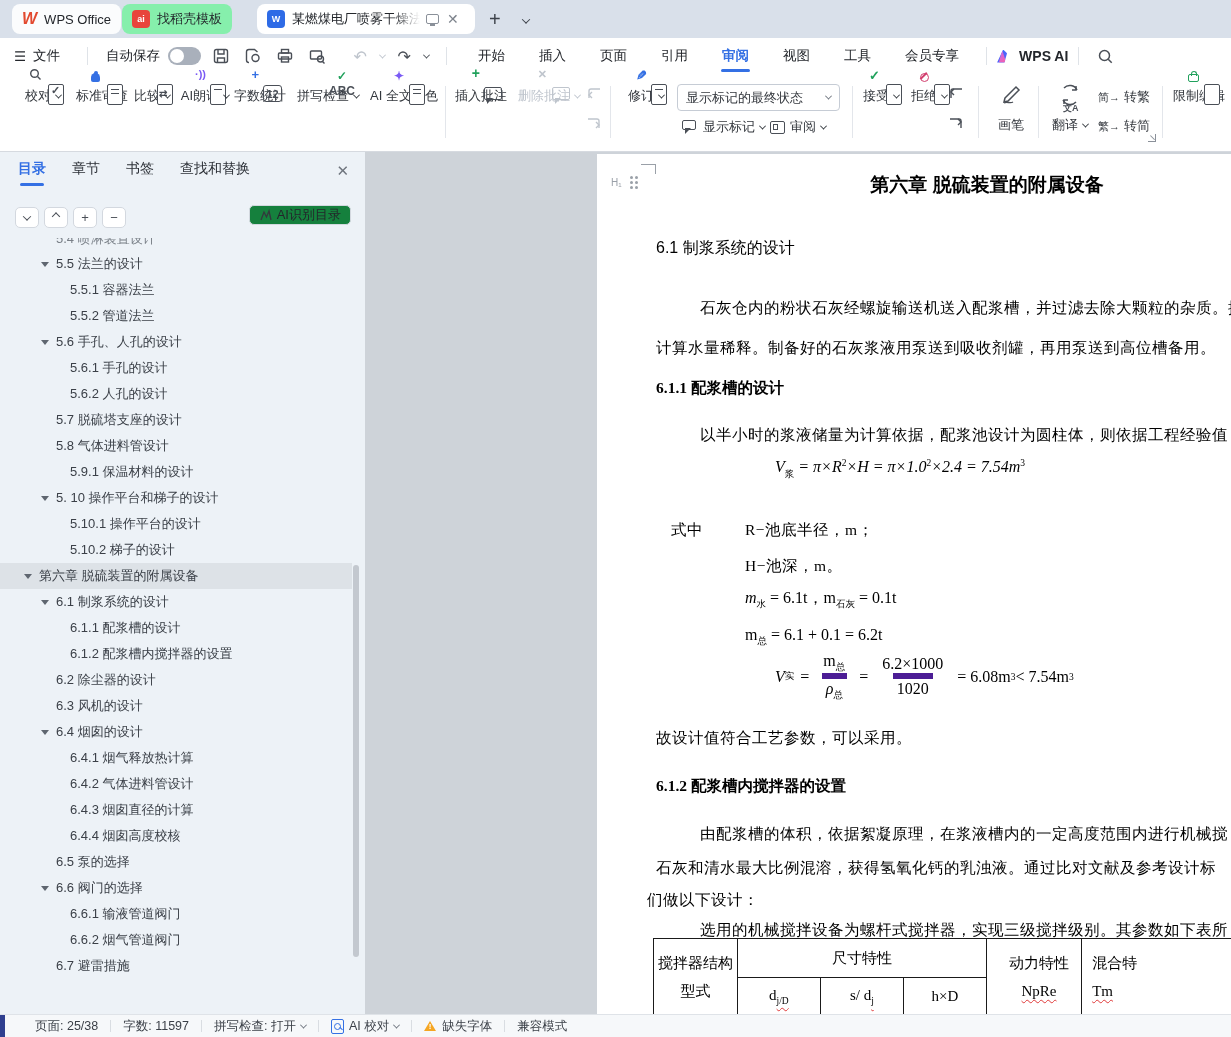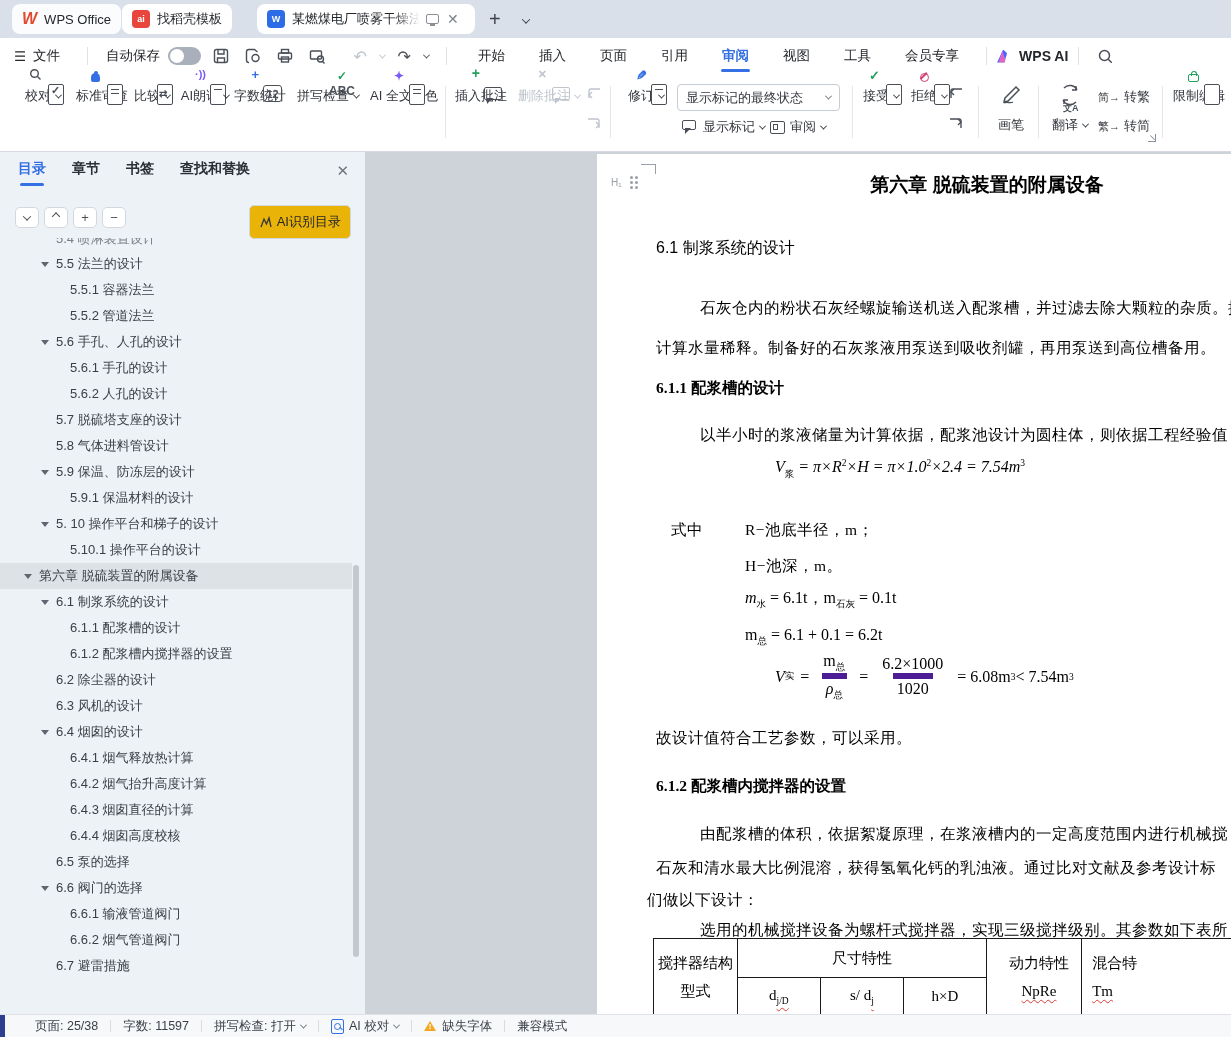--- a/index.html
+++ b/index.html
@@ -49,28 +49,28 @@
   .badge{position:absolute;font-weight:bold;font-family:"Liberation Sans",sans-serif;}
   .bubble{position:absolute;left:3px;top:5px;width:18px;height:13px;border:1.5px solid currentColor;border-radius:2px;}
   .bubble::after{content:"";position:absolute;left:2px;bottom:-5px;border:3px solid transparent;border-top-color:currentColor;border-left-color:currentColor;}
   .smallrow{position:absolute;display:flex;align-items:center;font-size:13px;color:#33373d;white-space:nowrap;cursor:pointer;}
   .dd-box{position:absolute;border:1px solid #c6ccd5;border-radius:4px;background:#fff;display:flex;align-items:center;font-size:13px;padding:0 8px;justify-content:space-between;color:#33373d;}
   .launcher{position:absolute;width:8px;height:8px;border-right:1.4px solid #8a9099;border-bottom:1.4px solid #8a9099;}
   .launcher::after{content:"";position:absolute;right:1px;bottom:1px;width:6px;height:1.4px;background:#8a9099;transform:rotate(45deg);transform-origin:right bottom;}
   
   .sidebar{position:absolute;top:152px;left:0;width:365px;height:862px;background:#edf2f7;}
   .sb-tabs{position:absolute;top:8px;left:18px;right:10px;display:flex;align-items:center;font-size:14px;}
-  .sb-tab{margin-right:26px;position:relative;padding-bottom:8px;cursor:pointer;color:#2b2f36;font-weight:bold;}
+  .sb-tab{margin-right:26px;position:relative;padding-bottom:8px;cursor:pointer;color:#2b2f36;}
   .sb-tab.active{color:var(--accent);font-weight:bold;}
   .sb-tab.active::after{content:"";position:absolute;left:2px;right:2px;bottom:0;height:3px;border-radius:2px;background:var(--accent);}
   .sb-close{position:absolute;right:16px;top:10px;color:#6f757e;font-size:15px;cursor:pointer;}
   .sb-btn{position:absolute;top:55px;width:24px;height:21px;background:#fff;border:1px solid #d3d8df;border-radius:5px;display:flex;align-items:center;justify-content:center;color:#4a4f57;font-size:13px;cursor:pointer;}
   .sb-btn .cv{margin:0;}
   .sb-btn .cvu{display:inline-block;width:6px;height:6px;border-left:1.4px solid currentColor;border-top:1.4px solid currentColor;transform:rotate(45deg) translate(-1px,-1px);}
-  .ai-toc-btn{position:absolute;top:53px;right:14px;height:34px;background:#eab308;border:1px solid #d3d8df;border-radius:5px;display:flex;align-items:center;padding:0 9px;font-size:13px;cursor:pointer;}
+  .ai-toc-btn{position:absolute;top:53px;right:14px;height:20px;background:#15803d;border:1px solid #d3d8df;border-radius:5px;display:flex;align-items:center;padding:0 9px;font-size:13px;cursor:pointer;}
   .toclist{position:absolute;top:86px;left:0;width:365px;bottom:0;overflow:hidden;font-size:13px;color:#3b4048;}
   .toc-item{height:26px;display:flex;align-items:center;width:352px;cursor:pointer;}
   .toc-item .arr{width:0;height:0;border-left:4px solid transparent;border-right:4px solid transparent;border-top:5px solid #5f6670;margin-right:7px;flex:none;}
   .toc-item.lv1{padding-left:24px;}
   .toc-item.lv2{padding-left:41px;}
   .toc-item.lv3{padding-left:55px;}
   .toc-item.no-arrow .arr{visibility:hidden;}
   .toc-item.selected{background:#dde2e7;}
   .toc-item.clipped{height:13px;overflow:hidden;}
   .toc-item.clipped span{margin-top:-12px;color:#7a8088;}
@@ -108,21 +108,21 @@
   .aiproof-ic::before{content:"";position:absolute;left:7px;top:8px;width:4px;height:1.3px;background:var(--accent);transform:rotate(45deg);}
 </style>
 </head>
 <body>
 
 <div class="tabbar">
   <div class="wtab" style="left:12px;background:#fbfcfd;">
     <span class="wlogo">W</span>
     <span class="tlabel">WPS Office</span>
   </div>
-  <div class="wtab" style="left:122px;background:#ffffff;">
+  <div class="wtab" style="left:122px;background:#86efac;">
     <span class="sqicon" style="background:#e8453c;">ai</span>
     <span class="tlabel">找稻壳模板</span>
   </div>
   <div class="wtab" style="left:257px;width:218px;background:#fff;">
     <span class="sqicon" style="background:#2e6be6;">W</span>
     <span class="tlabel doctab-label nowrap">某燃煤电厂喷雾干燥法脱硫系</span>
     <span class="monitor"></span>
     <span class="xclose">✕</span>
   </div>
   <div class="tb-btn" style="left:489px;">+</div>
@@ -460,71 +460,71 @@
         <span class="nowrap">5.6.2 人孔的设计</span>
       </div>
       <div class="toc-item lv2 no-arrow">
         <span class="arr"></span>
         <span class="nowrap">5.7 脱硫塔支座的设计</span>
       </div>
       <div class="toc-item lv2 no-arrow">
         <span class="arr"></span>
         <span class="nowrap">5.8 气体进料管设计</span>
       </div>
+      <div class="toc-item lv3 no-arrow">
+        <span class="arr"></span>
+        <span class="nowrap">5.9.1 保温材料的设计</span>
+      </div>
       <div class="toc-item lv2">
         <span class="arr"></span>
-        <span class="nowrap">5.9 保温、防冻层的设计</span>
-      </div>
-      <div class="toc-item lv3 no-arrow">
-        <span class="arr"></span>
-        <span class="nowrap">5.9.1 保温材料的设计</span>
+        <span class="nowrap">5. 10 操作平台和梯子的设计</span>
+      </div>
+      <div class="toc-item lv3 no-arrow">
+        <span class="arr"></span>
+        <span class="nowrap">5.10.1 操作平台的设计</span>
+      </div>
+      <div class="toc-item lv3 no-arrow">
+        <span class="arr"></span>
+        <span class="nowrap">5.10.2 梯子的设计</span>
+      </div>
+      <div class="toc-item lv1 selected">
+        <span class="arr"></span>
+        <span class="nowrap">第六章 脱硫装置的附属设备</span>
       </div>
       <div class="toc-item lv2">
         <span class="arr"></span>
-        <span class="nowrap">5. 10 操作平台和梯子的设计</span>
-      </div>
-      <div class="toc-item lv3 no-arrow">
-        <span class="arr"></span>
-        <span class="nowrap">5.10.1 操作平台的设计</span>
-      </div>
-      <div class="toc-item lv1 selected">
-        <span class="arr"></span>
-        <span class="nowrap">第六章 脱硫装置的附属设备</span>
+        <span class="nowrap">6.1 制浆系统的设计</span>
+      </div>
+      <div class="toc-item lv3 no-arrow">
+        <span class="arr"></span>
+        <span class="nowrap">6.1.1 配浆槽的设计</span>
+      </div>
+      <div class="toc-item lv3 no-arrow">
+        <span class="arr"></span>
+        <span class="nowrap">6.1.2 配浆槽内搅拌器的设置</span>
+      </div>
+      <div class="toc-item lv2 no-arrow">
+        <span class="arr"></span>
+        <span class="nowrap">6.2 除尘器的设计</span>
+      </div>
+      <div class="toc-item lv2 no-arrow">
+        <span class="arr"></span>
+        <span class="nowrap">6.3 风机的设计</span>
       </div>
       <div class="toc-item lv2">
         <span class="arr"></span>
-        <span class="nowrap">6.1 制浆系统的设计</span>
-      </div>
-      <div class="toc-item lv3 no-arrow">
-        <span class="arr"></span>
-        <span class="nowrap">6.1.1 配浆槽的设计</span>
-      </div>
-      <div class="toc-item lv3 no-arrow">
-        <span class="arr"></span>
-        <span class="nowrap">6.1.2 配浆槽内搅拌器的设置</span>
-      </div>
-      <div class="toc-item lv2 no-arrow">
-        <span class="arr"></span>
-        <span class="nowrap">6.2 除尘器的设计</span>
-      </div>
-      <div class="toc-item lv2 no-arrow">
-        <span class="arr"></span>
-        <span class="nowrap">6.3 风机的设计</span>
-      </div>
-      <div class="toc-item lv2">
-        <span class="arr"></span>
         <span class="nowrap">6.4 烟囱的设计</span>
       </div>
       <div class="toc-item lv3 no-arrow">
         <span class="arr"></span>
         <span class="nowrap">6.4.1 烟气释放热计算</span>
       </div>
       <div class="toc-item lv3 no-arrow">
         <span class="arr"></span>
-        <span class="nowrap">6.4.2 烟气抬升高度计算</span>
+        <span class="nowrap">6.4.2 气体进料管设计</span>
       </div>
       <div class="toc-item lv3 no-arrow">
         <span class="arr"></span>
         <span class="nowrap">6.4.3 烟囱直径的计算</span>
       </div>
       <div class="toc-item lv3 no-arrow">
         <span class="arr"></span>
         <span class="nowrap">6.4.4 烟囱高度校核</span>
       </div>
       <div class="toc-item lv2 no-arrow">

